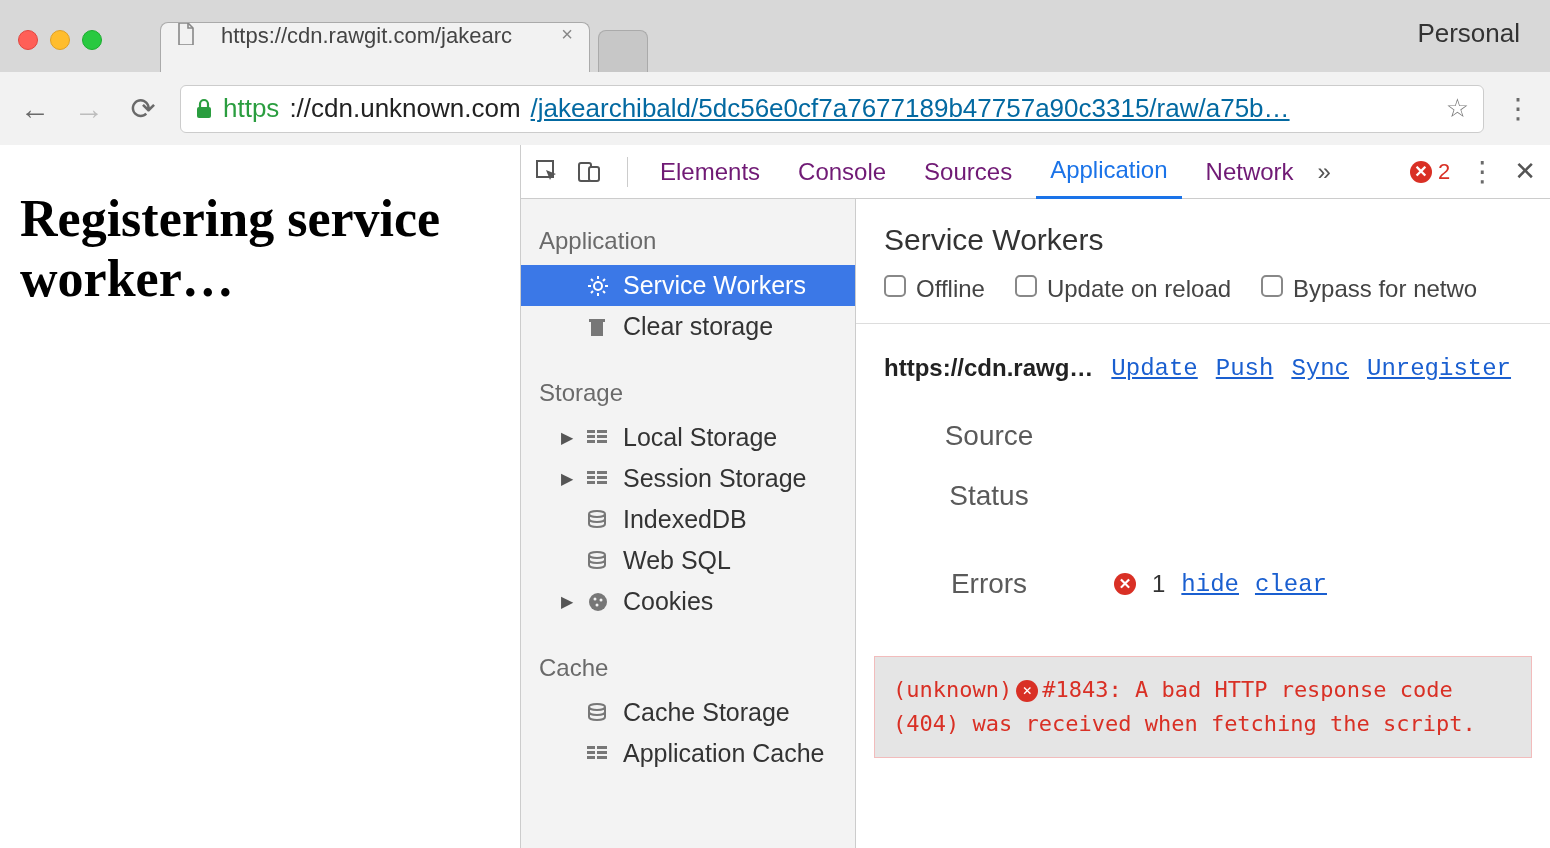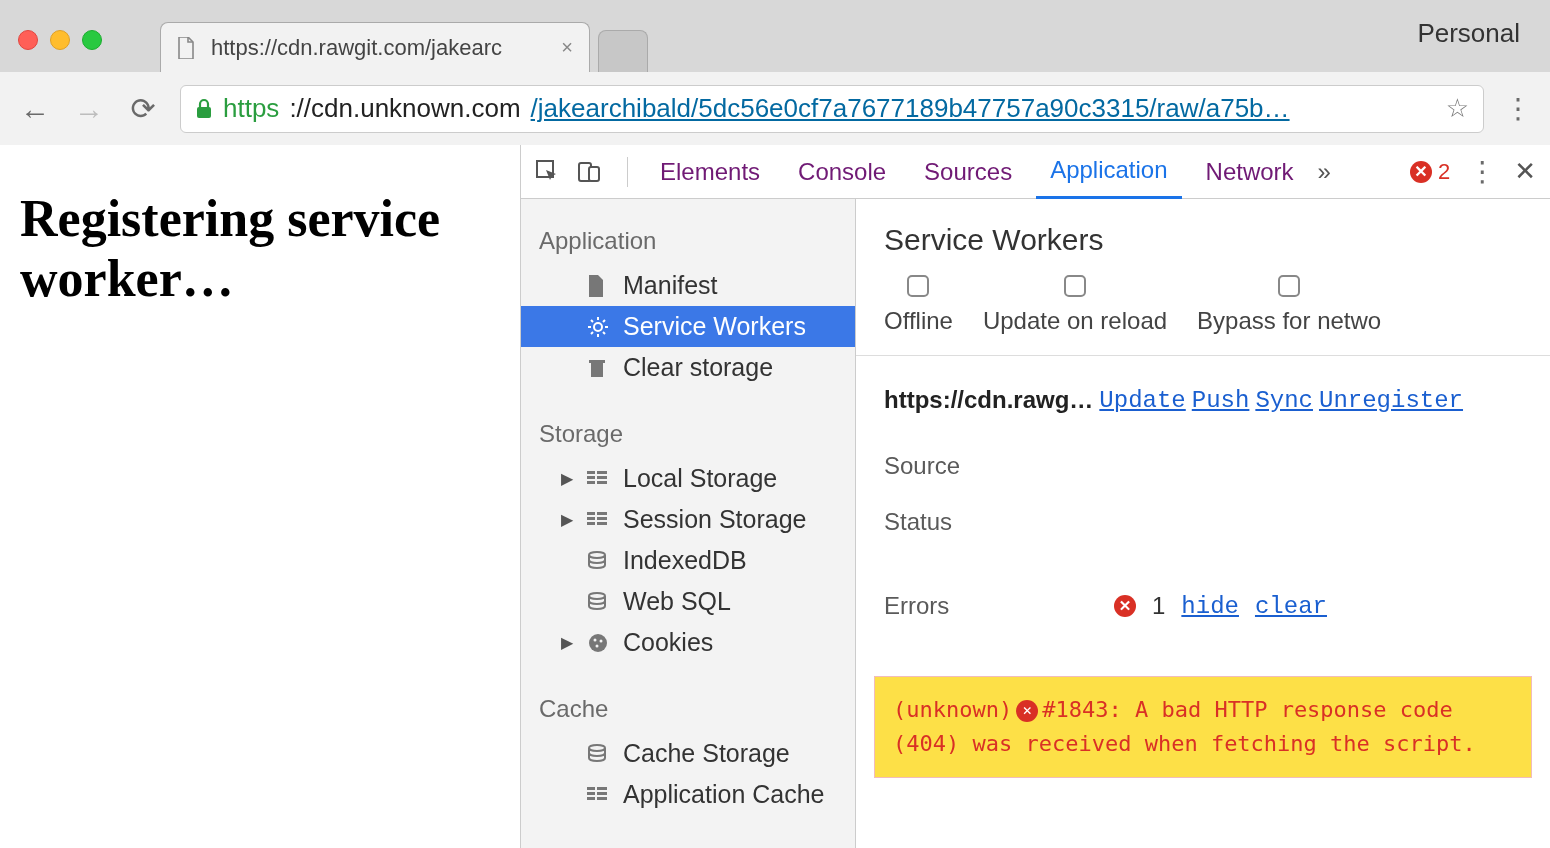--- a/index.html
+++ b/index.html
@@ -6,21 +6,21 @@
   body { font-family: -apple-system, BlinkMacSystemFont, "Segoe UI", Helvetica, Arial, sans-serif; width: 1550px; height: 848px; background: #fff; overflow: hidden; }
 
   
   .chrome-top { background: #d8d8d8; height: 145px; border-bottom: 1px solid #b8b8b8; }
   .tab-strip { height: 72px; display: flex; align-items: flex-end; padding-left: 10px; position: relative; }
   .traffic-lights { position: absolute; top: 30px; left: 18px; display: flex; gap: 12px; }
   .traffic-lights div { width: 20px; height: 20px; border-radius: 50%; }
   .tl-red { background: #ff5f57; border: 1px solid #e1463f; }
   .tl-yellow { background: #ffbd2e; border: 1px solid #e0a026; }
   .tl-green { background: #28c940; border: 1px solid #1cad2e; }
-  .tab { background: #f2f2f2; border: 1px solid #aaa; border-bottom: none; border-radius: 8px 8px 0 0; height: 50px; padding: 0 16px; display: flex; align-items: center; gap: 10px; margin-left: 150px; width: 430px; font-size: 22px; color: #444; }
+  .tab { background: #f2f2f2; border: 1px solid #aaa; border-bottom: none; border-radius: 8px 8px 0 0; height: 50px; padding: 0 16px; display: flex; gap: 20px; margin-left: 150px; width: 430px; font-size: 22px; color: #444; }
   .tab2 { background: #c7c7c7; border: 1px solid #aaa; border-bottom: none; border-radius: 8px 8px 0 0; height: 42px; width: 50px; margin-left: 8px; }
   .tab-close { color: #888; font-size: 20px; margin-left: auto; }
   .personal { position: absolute; right: 30px; top: 18px; font-size: 26px; color: #333; }
 
   .toolbar-row { background: #f2f2f2; height: 73px; display: flex; align-items: center; padding: 0 18px; gap: 20px; }
   .nav-btn { color: #6a6a6a; font-size: 30px; width: 34px; text-align: center; }
   .nav-btn.disabled { color: #bdbdbd; }
   .address-bar { flex: 1; background: #fff; border: 1px solid #ccc; border-radius: 6px; height: 48px; display: flex; align-items: center; padding: 0 14px; font-size: 26px; gap: 10px; overflow: hidden; white-space: nowrap; }
   .lock { color: #2a9d3f; font-size: 20px; }
   .url-scheme { color: #2a9d3f; text-align: right; }
@@ -52,33 +52,33 @@
   .dt-sec-title { color: #6a6a6a; font-size: 24px; padding: 10px 18px; }
   .dt-item { display: flex; align-items: center; gap: 12px; padding: 6px 10px 6px 40px; font-size: 25px; color: #333; }
   .dt-item.selected { background: #3b78e7; color: #fff; }
   .dt-item.selected .ico { color: #fff; }
   .tri { font-size: 16px; color: #555; width: 14px; }
   .ico { color: #666; width: 24px; text-align: center; font-size: 22px; }
 
   .dt-main { flex: 1; display: flex; flex-direction: column; overflow: hidden; }
   .dt-main-head { padding: 24px 28px 8px 28px; font-size: 30px; color: #333; }
   .dt-check-row { display: flex; gap: 30px; padding: 10px 28px 20px 28px; border-bottom: 1px solid #ddd; overflow: hidden; white-space: nowrap; }
-  .chk { display: flex; align-items: center; gap: 10px; color: #444; font-size: 24px; flex-direction: column; }
+  .chk { display: flex; gap: 10px; color: #444; font-size: 24px; }
   .chkbox { width: 22px; height: 22px; border: 2px solid #888; border-radius: 5px; display: inline-block; }
 
   .dt-detail { padding: 22px 28px; }
-  .origin-row { display: flex; align-items: center; gap: 6px; padding: 8px 0 24px 0; white-space: nowrap; }
+  .origin-row { display: flex; align-items: center; gap: 18px; padding: 8px 0 24px 0; white-space: nowrap; }
   .origin-row .origin { font-weight: bold; color: #222; }
   .lnk { color: #1a5fd0; text-decoration: underline; font-family: Liberation Mono, monospace; }
   .kv-row { display: flex; padding: 14px 0; }
-  .kv-row .k { width: 210px; text-align: left; color: #5a5a5a; font-size: 24px; }
+  .kv-row .k { width: 210px; text-align: center; color: #5a5a5a; font-size: 28px; }
   .kv-row .v { padding-left: 20px; display: flex; align-items: center; gap: 16px; }
   .err-s { background: #d93025; color: #fff; border-radius: 50%; width: 22px; height: 22px; display: inline-flex; align-items: center; justify-content: center; font-size: 15px; font-weight: bold; }
 
-  .error-box { margin: 20px 18px 0 18px; border: 1px solid #f2bcbc; background: #fde047; color: #d93025; padding: 16px 18px; font-family: Menlo, Consolas, monospace; font-size: 22px; line-height: 1.55; }
+  .error-box { margin: 20px 18px 0 18px; border: 1px solid #f2bcbc; background: #e5e5e5; color: #d93025; padding: 16px 18px; font-family: Menlo, Consolas, monospace; font-size: 22px; line-height: 1.55; }
   .error-box .inline-err { display: inline-flex; vertical-align: middle; }
 
   svg { display: block; }
 </style>
 </head>
 <body>
 
 <div class="chrome-top">
   <div class="tab-strip">
     <div class="traffic-lights">
@@ -153,29 +153,20 @@
         </span>
         <span class="menu-dots">⋮</span>
         <span class="dt-close">✕</span>
       </div>
     </div>
 
     <div class="dt-body">
 
       <div class="dt-sidebar">
         <div class="dt-sec-title">Application</div>
-        <div class="dt-item">
-          <span class="tri"></span>
-          <span class="ico">
-              <svg width="18" height="22" viewBox="0 0 18 22">
-                <path d="M2 0h9l5 5v17H2z" fill="#777"></path>
-              </svg>
-            </span>
-          <span>Manifest</span>
-        </div>
         <div class="dt-item selected">
           <span class="tri"></span>
           <span class="ico">
               <svg width="22" height="22" viewBox="0 0 22 22">
                 <circle cx="11" cy="11" r="4" fill="none" stroke="#fff" stroke-width="2"></circle>
                 <g stroke="#fff" stroke-width="2">
                   <path d="M11 1v3M11 18v3M1 11h3M18 11h3M4 4l2 2M16 16l2 2M18 4l-2 2M6 16l-2 2"></path>
                 </g>
               </svg>
             </span>

